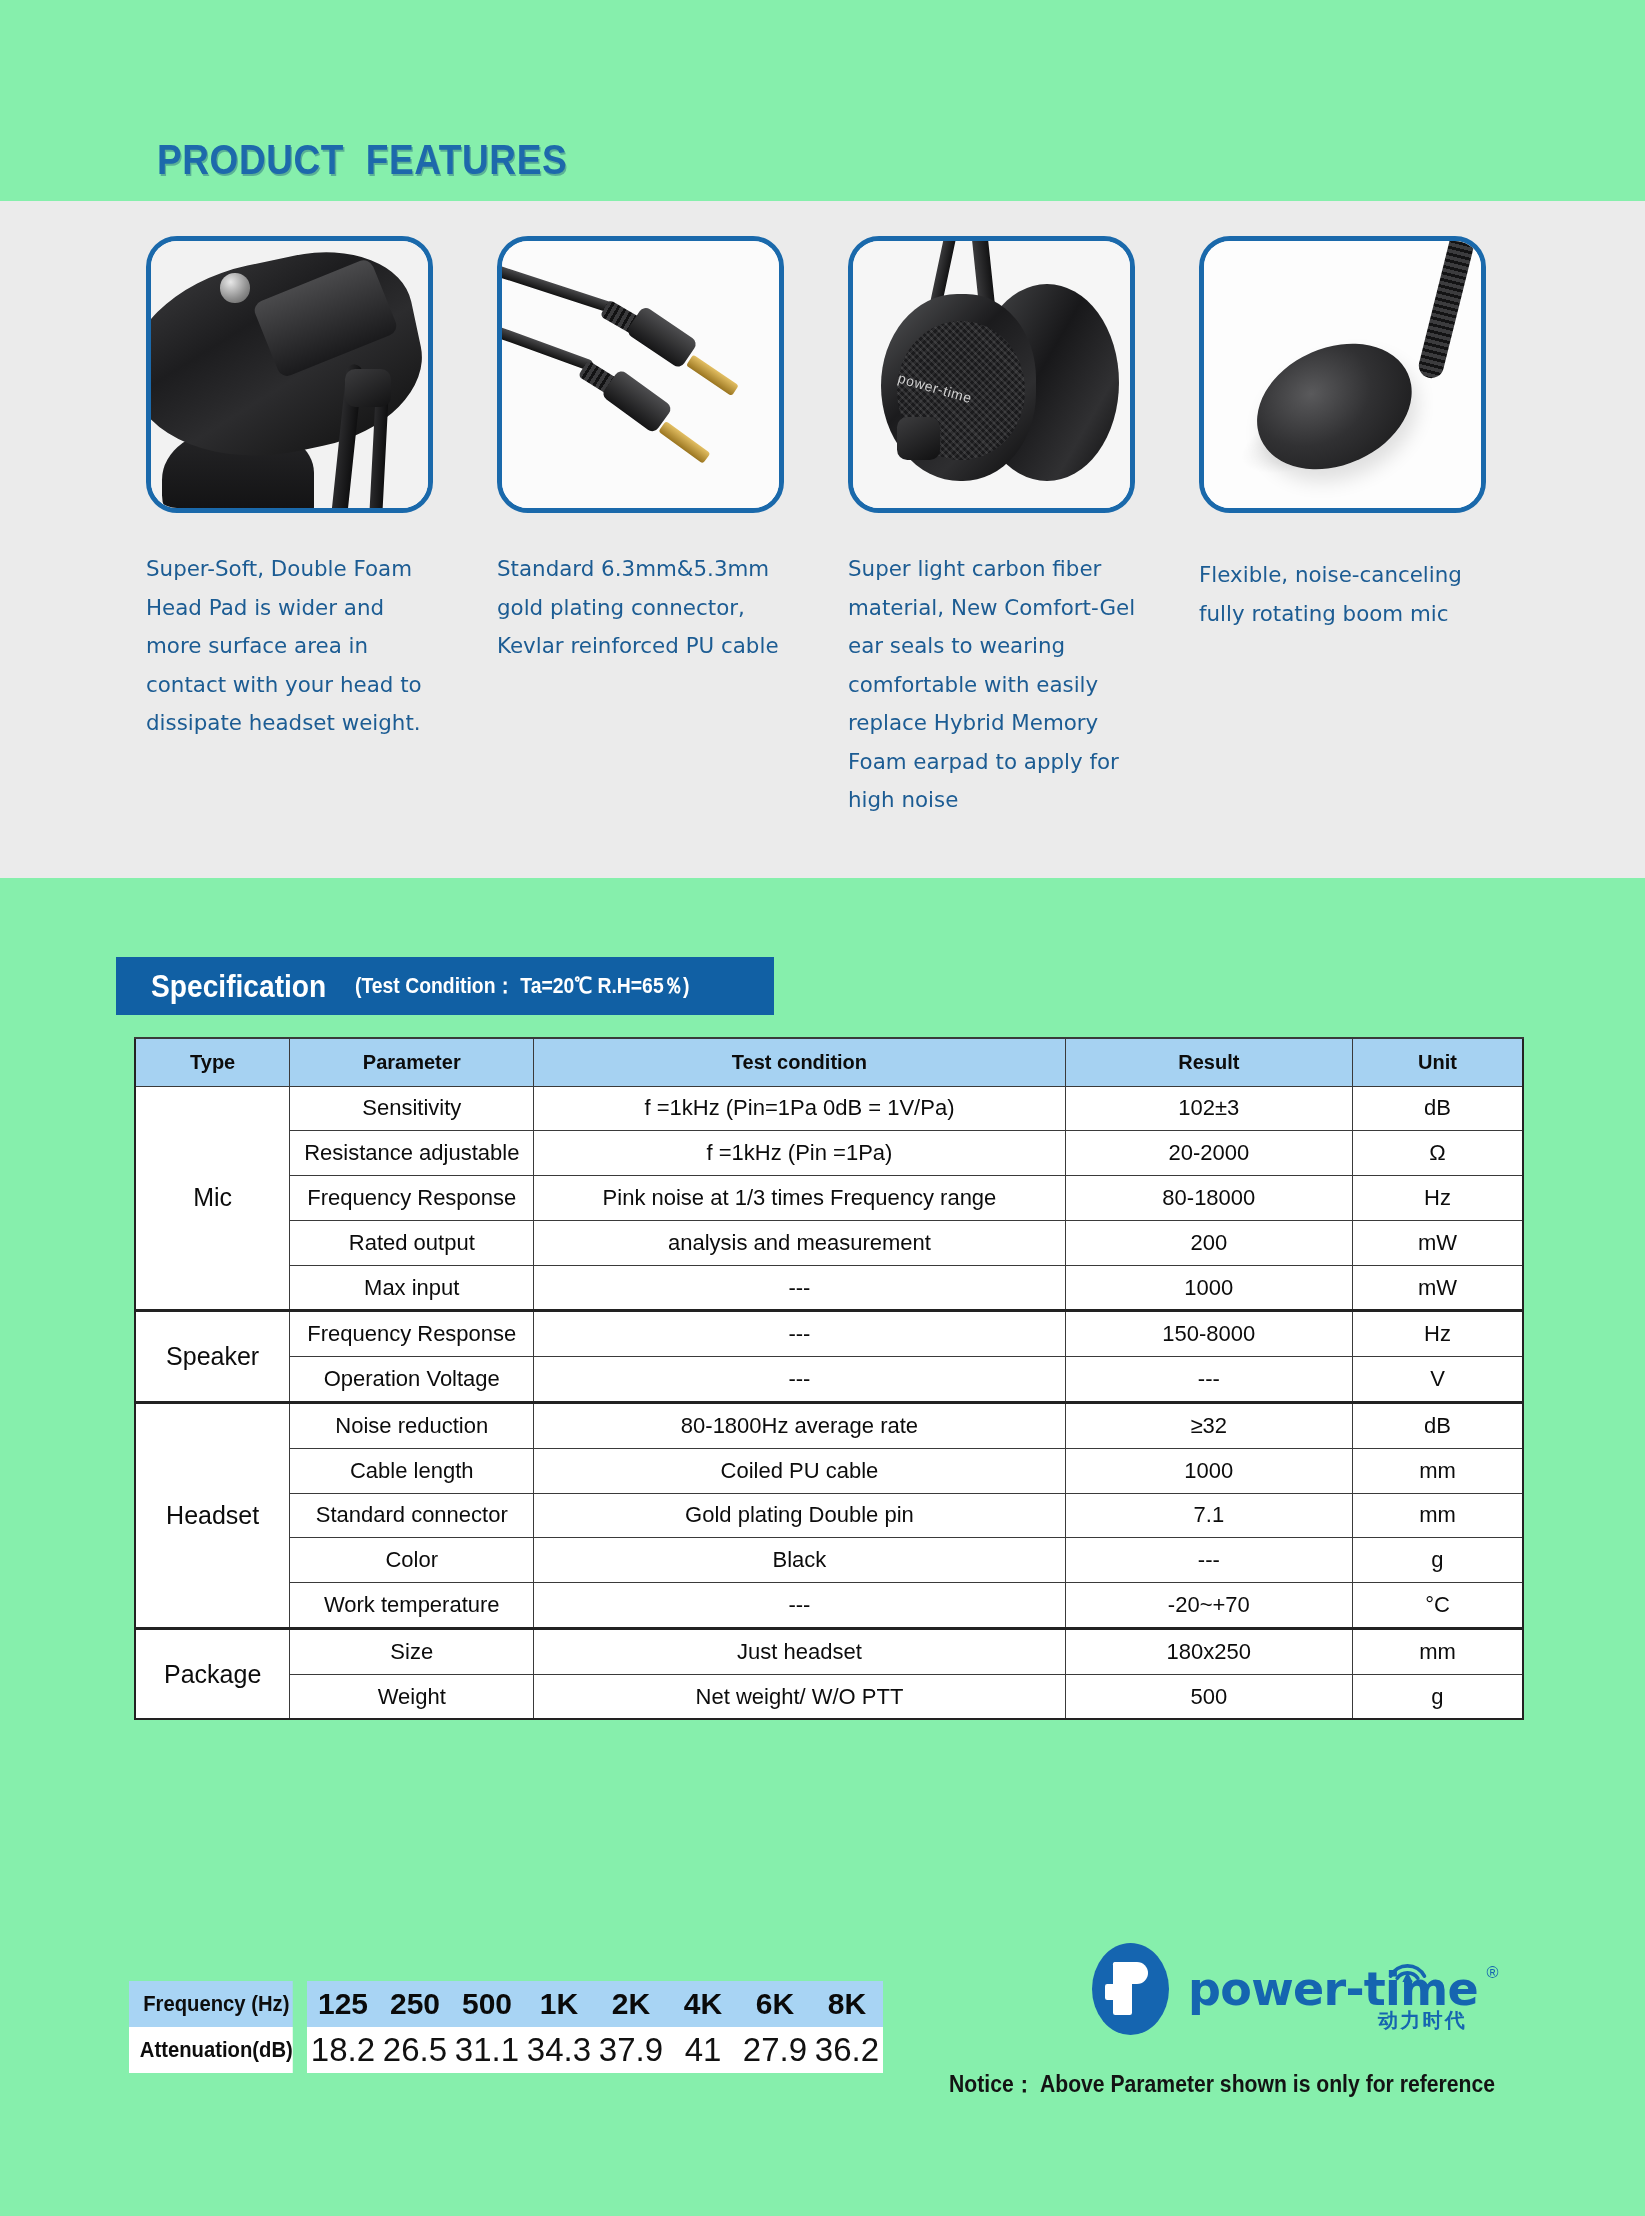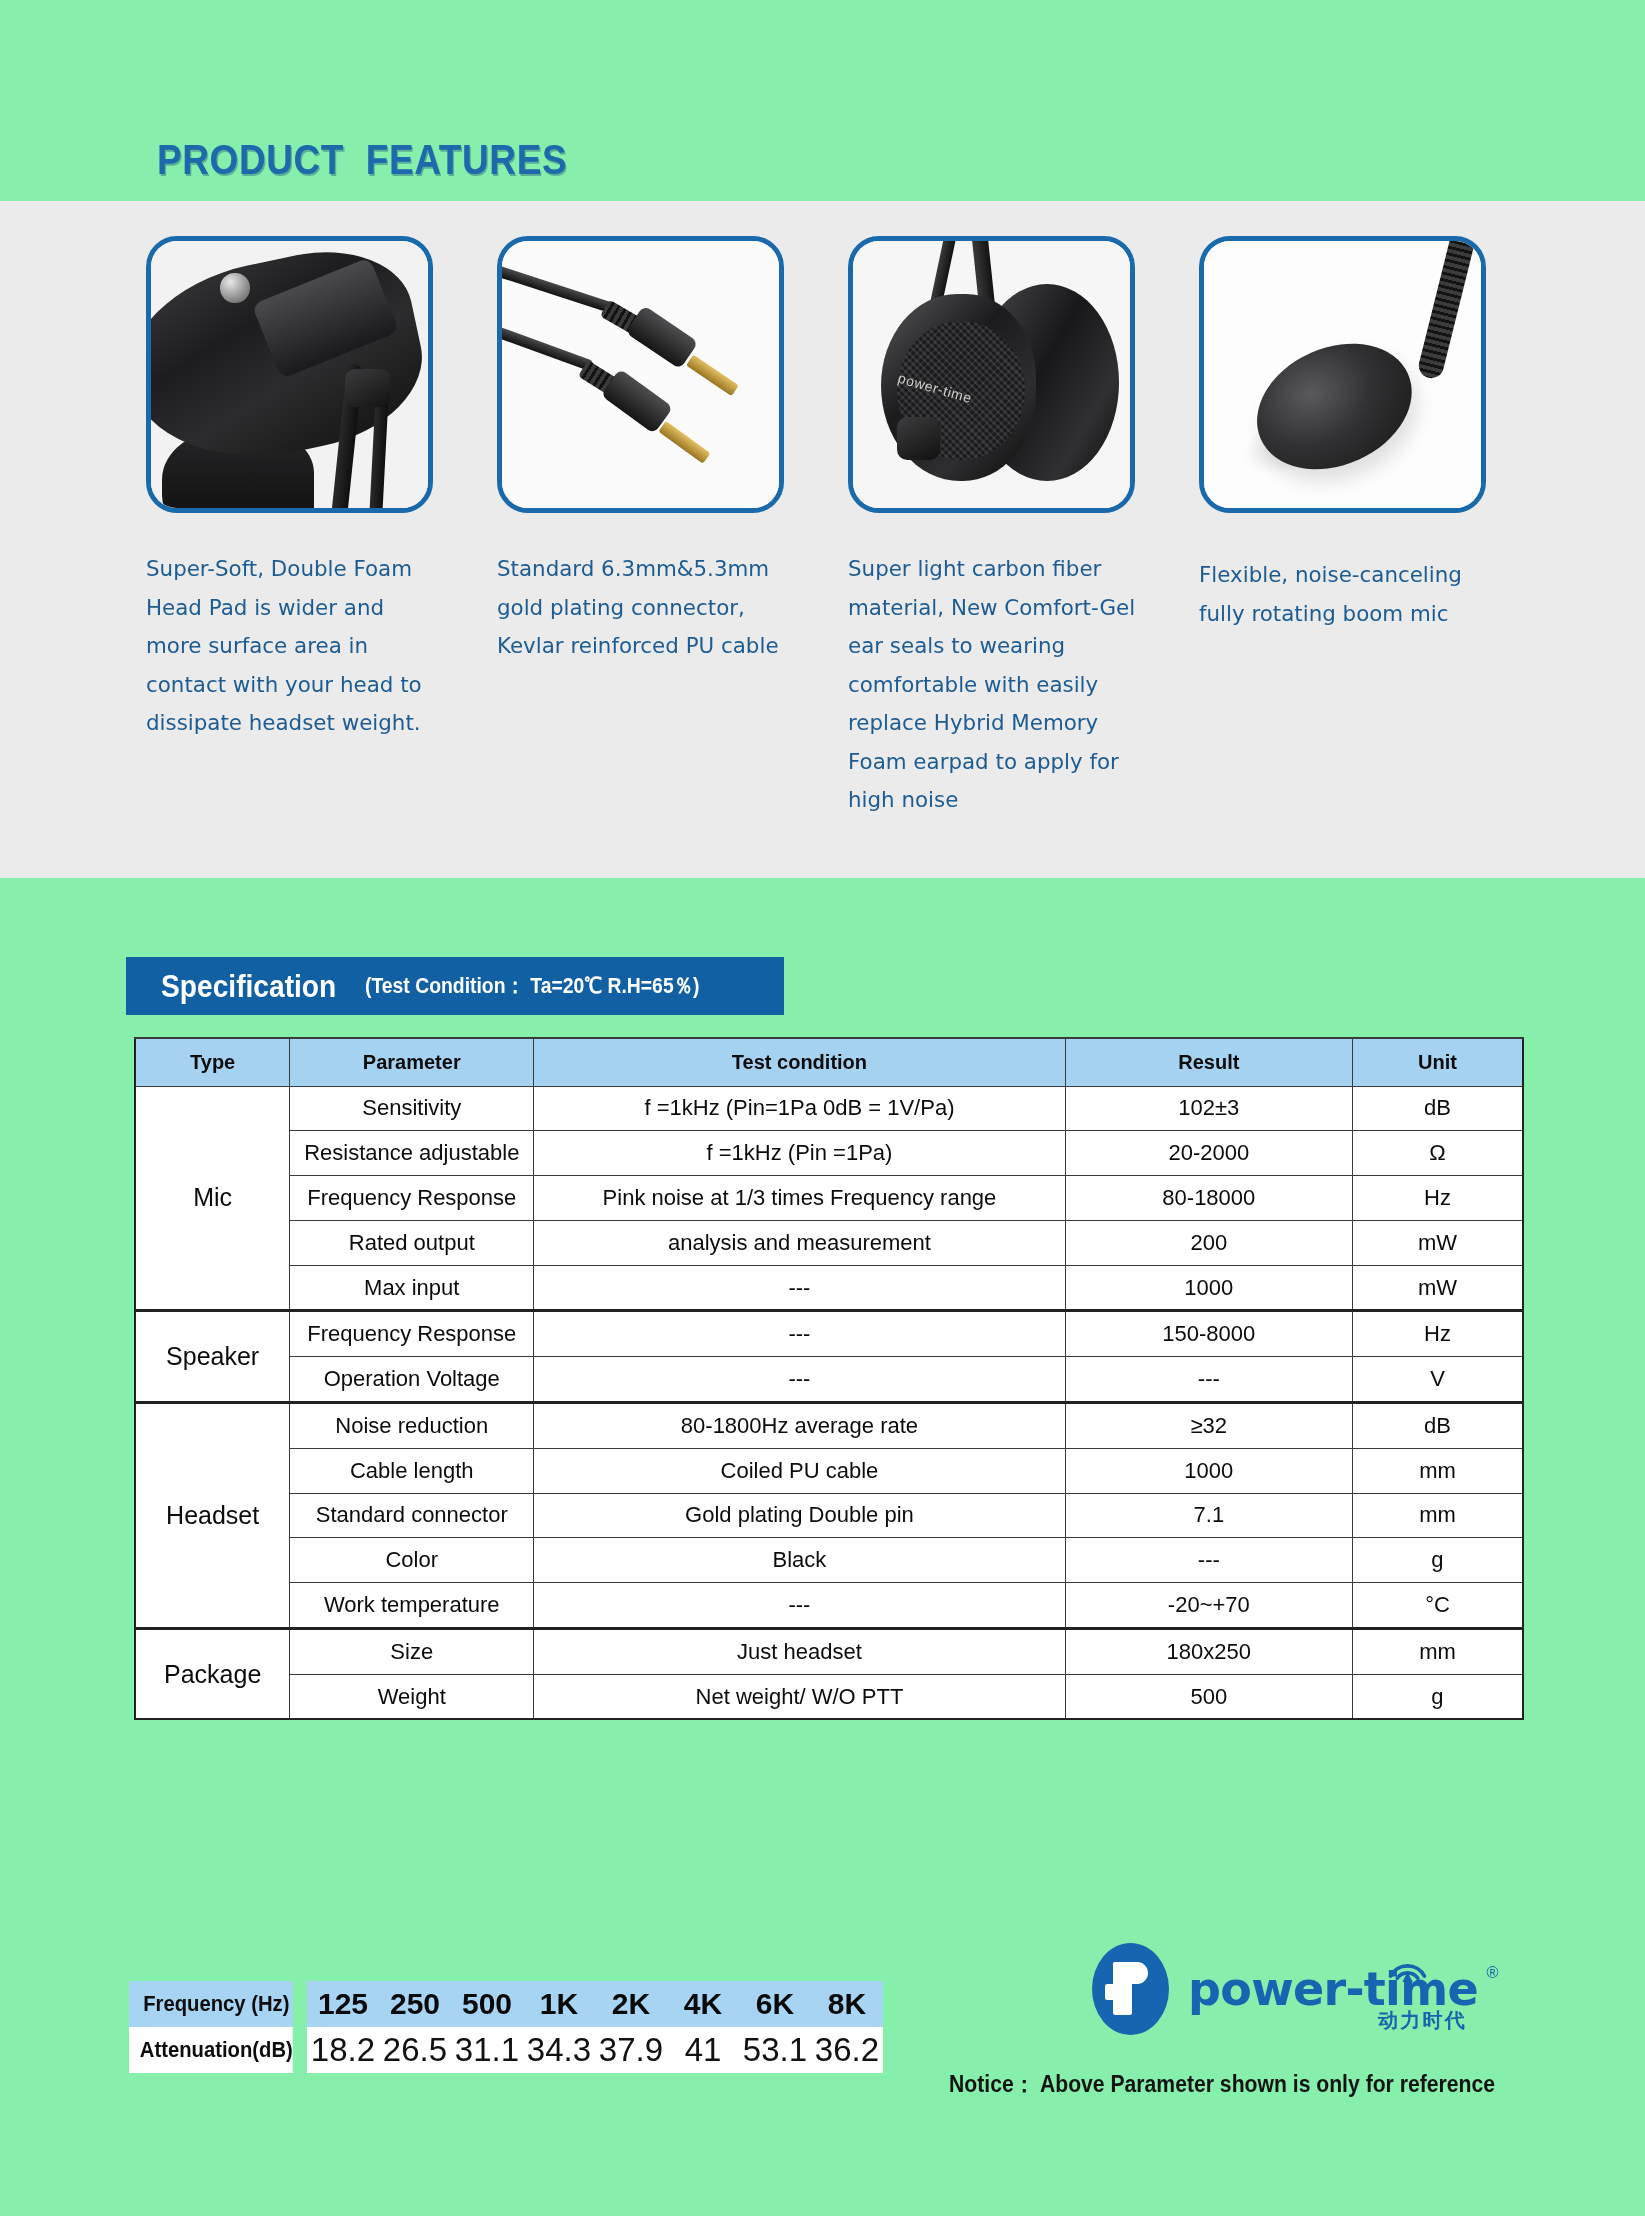--- a/index.html
+++ b/index.html
@@ -177,21 +177,21 @@
     transform: scaleX(0.88); transform-origin: left center;
     white-space: pre;
   }
   .sec-sub {
     font-size: 22px; font-weight: bold; margin-left: 4.4px;
     font-family: "Liberation Sans Narrow", "Liberation Sans", sans-serif;
     transform: scaleX(0.88); transform-origin: left center;
     white-space: pre;
   }
 
-  #spec-bar { left: 126px; top: 957px; width: 658px; height: 58px; }
+  #spec-bar { left: 116px; top: 957px; width: 658px; height: 58px; }
   #nrr-bar  { left: 117px; top: 1868px; width: 635px; height: 55px; }
 
   
   .spec-table {
     position: absolute; left: 134px; top: 1037px; width: 1390px;
     border-collapse: collapse;
     font-family: "Liberation Sans Narrow", "Liberation Sans", sans-serif;
   }
   .spec-table th, .spec-table td {
     border: 1.5px solid #3a3a3a;
@@ -488,21 +488,21 @@
           <td class="nrr-val-freq">8K</td>
         </tr>
       <tr class="nrr-row-att" id="nrr-att-row">
         <td class="nrr-label nrr-label-cell">Attenuation(dB)</td>
       <td class="nrr-val-att">18.2</td>
           <td class="nrr-val-att">26.5</td>
           <td class="nrr-val-att">31.1</td>
           <td class="nrr-val-att">34.3</td>
           <td class="nrr-val-att">37.9</td>
           <td class="nrr-val-att">41</td>
-          <td class="nrr-val-att">53.1</td>
+          <td class="nrr-val-att">27.9</td>
           <td class="nrr-val-att">36.2</td>
         </tr>
     </tbody>
   </table>
 
   <div class="logo-wrap">
     <div class="logo-oval">
         <i></i>
       </div>
     <div class="logo-text">

